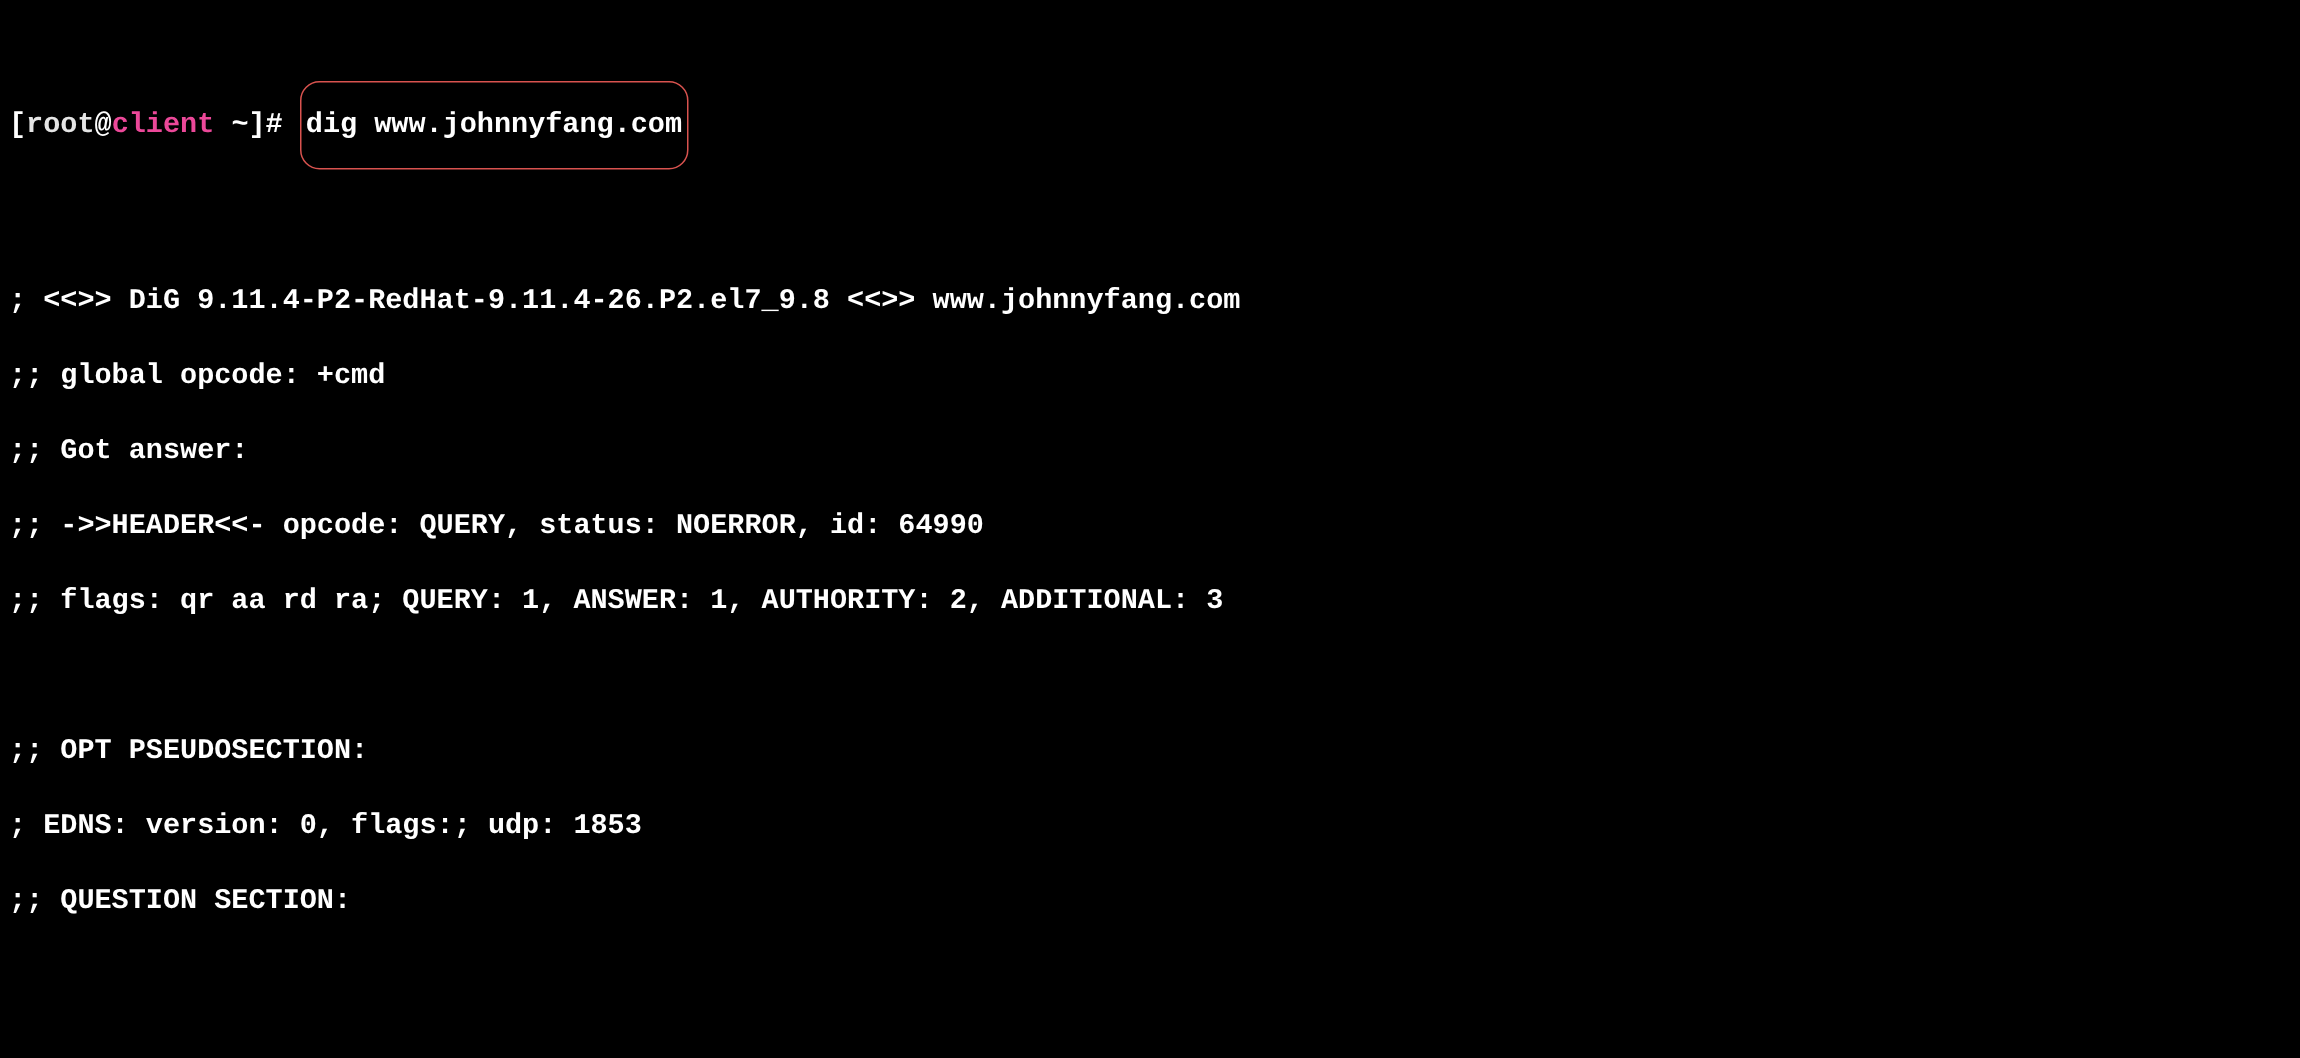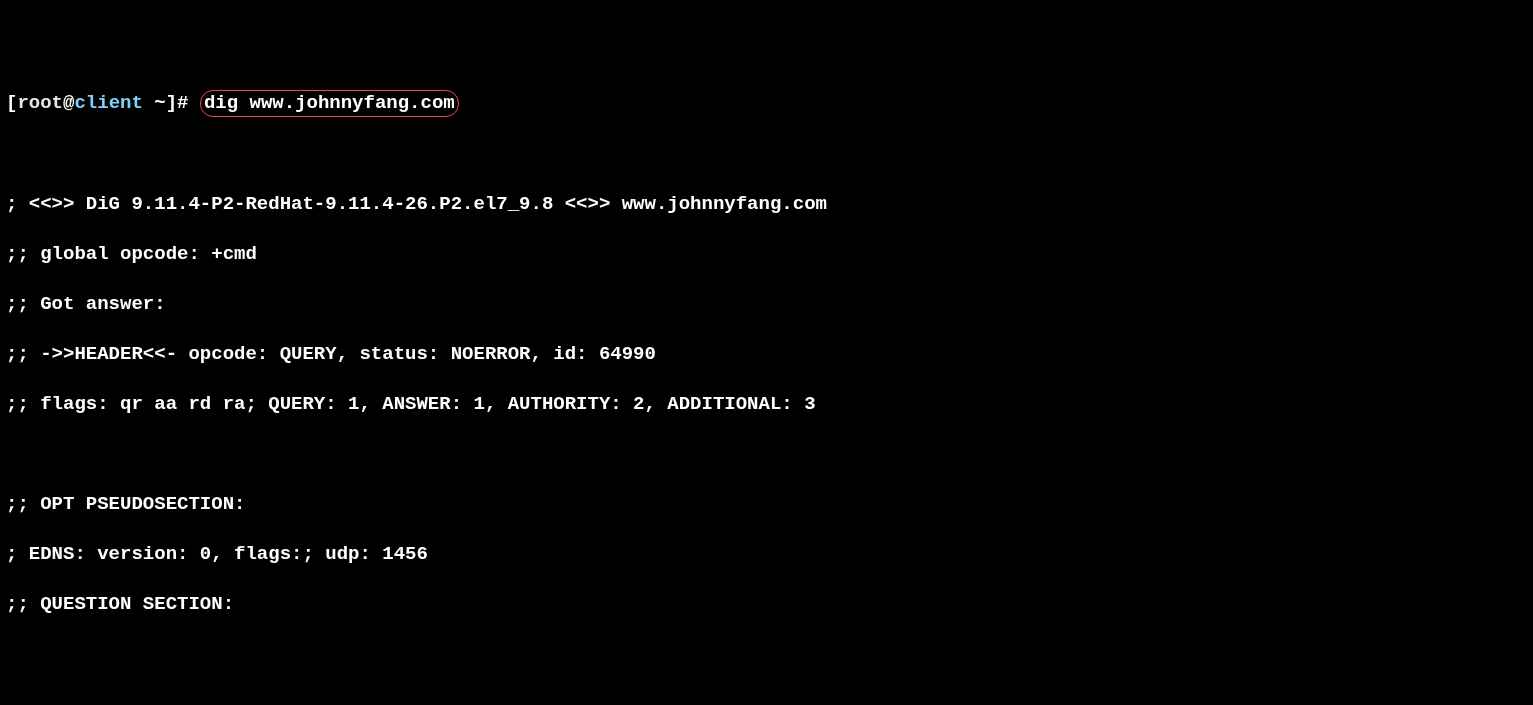--- a/index.html
+++ b/index.html
@@ -16,45 +16,44 @@
   }
   .terminal {
     padding: 4px 6px;
     white-space: pre;
     font-weight: bold;
   }
   .line { display: block; min-height: 25px; }
   .blank { display: block; height: 25px; }
   .bracket { color: #fff; }
   .user { color: #e5e5e5; }
-  .host { color: #7dd3fc; }
+  .host { color: #ec4899; }
   .tilde { color: #fff; }
   .hash { color: #fff; }
   .red-box {
     border: 1px solid #d9534f;
     border-radius: 13px;
-    padding: 0 3px;
+    padding: 16px 3px;
     display: inline-block;
-    margin-top: 36px;
   }
 </style>
 </head>
 <body>
 <div class="terminal">
 
 <span class="line"><span class="bracket">[</span><span class="user">root</span><span class="bracket">@</span><span class="host">client</span> <span class="tilde">~</span><span class="bracket">]</span><span class="hash">#</span> <span class="red-box">dig www.johnnyfang.com</span></span>
 <span class="blank"></span>
 <span class="line">; &lt;&lt;&gt;&gt; DiG 9.11.4-P2-RedHat-9.11.4-26.P2.el7_9.8 &lt;&lt;&gt;&gt; www.johnnyfang.com</span>
 <span class="line">;; global opcode: +cmd</span>
 <span class="line">;; Got answer:</span>
 <span class="line">;; -&gt;&gt;HEADER&lt;&lt;- opcode: QUERY, status: NOERROR, id: 64990</span>
 <span class="line">;; flags: qr aa rd ra; QUERY: 1, ANSWER: 1, AUTHORITY: 2, ADDITIONAL: 3</span>
 <span class="blank"></span>
 <span class="line">;; OPT PSEUDOSECTION:</span>
-<span class="line">; EDNS: version: 0, flags:; udp: 1456</span>
+<span class="line">; EDNS: version: 0, flags:; udp: 1853</span>
 <span class="line">;; QUESTION SECTION:</span>
 <span class="blank"></span>
 
 
 
 
 
 
 
 

